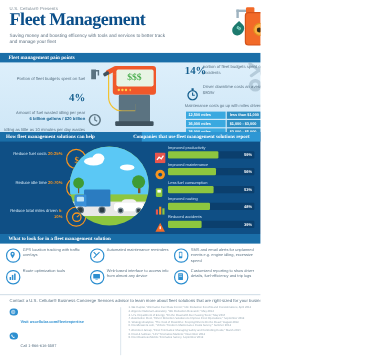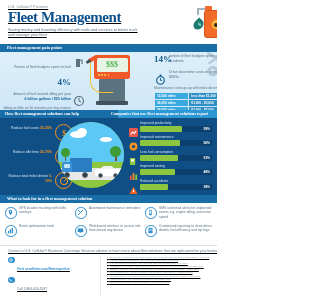--- a/index.html
+++ b/index.html
@@ -2,21 +2,21 @@
 <html><head>
 <meta charset="utf-8">
 <style>
   html,body{margin:0;padding:0;}
   body{
     width:217px;height:300px;overflow:hidden;
     font-family:"Liberation Sans",sans-serif;
     background:#ffffff;
     -webkit-font-smoothing:antialiased;
   }
-  .page{position:relative;width:235px;height:300px;overflow:hidden;text-decoration:underline;}
+  .page{position:relative;width:235px;height:300px;overflow:hidden;}
 
   
   .header{position:relative;height:44px;background:#ffffff;padding:5px 8px 0 8px;box-sizing:border-box;}
   .presents{font-size:3.6px;color:#7b8a95;letter-spacing:.1px;margin:0 0 1px 0;}
   .h1{font-size:15px;line-height:15px;font-weight:bold;color:#0b4f8a;letter-spacing:-.4px;margin:0;font-family:"Liberation Serif",serif;}
   .sub{font-size:3.9px;line-height:5.2px;color:#5d7080;margin:2px 0 0 0;max-width:132px;}
 
   .jerrycan{position:absolute;right:7px;top:4px;width:34px;height:36px;}
   .jc-body{position:absolute;right:0;top:6px;width:24px;height:28px;background:#f26a28;border-radius:3px;border:1.2px solid #d4531a;box-sizing:border-box;}
   .jc-cap{position:absolute;right:16px;top:2px;width:7px;height:5px;background:#f26a28;border-radius:1px;}

